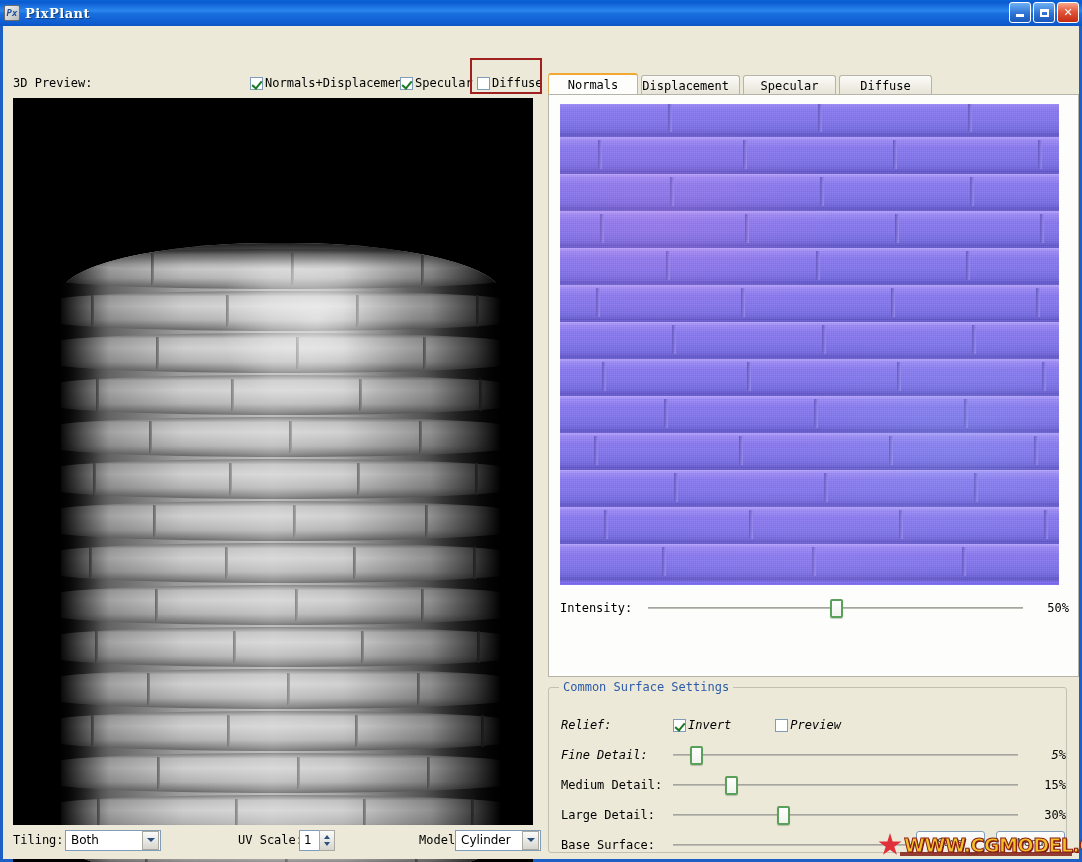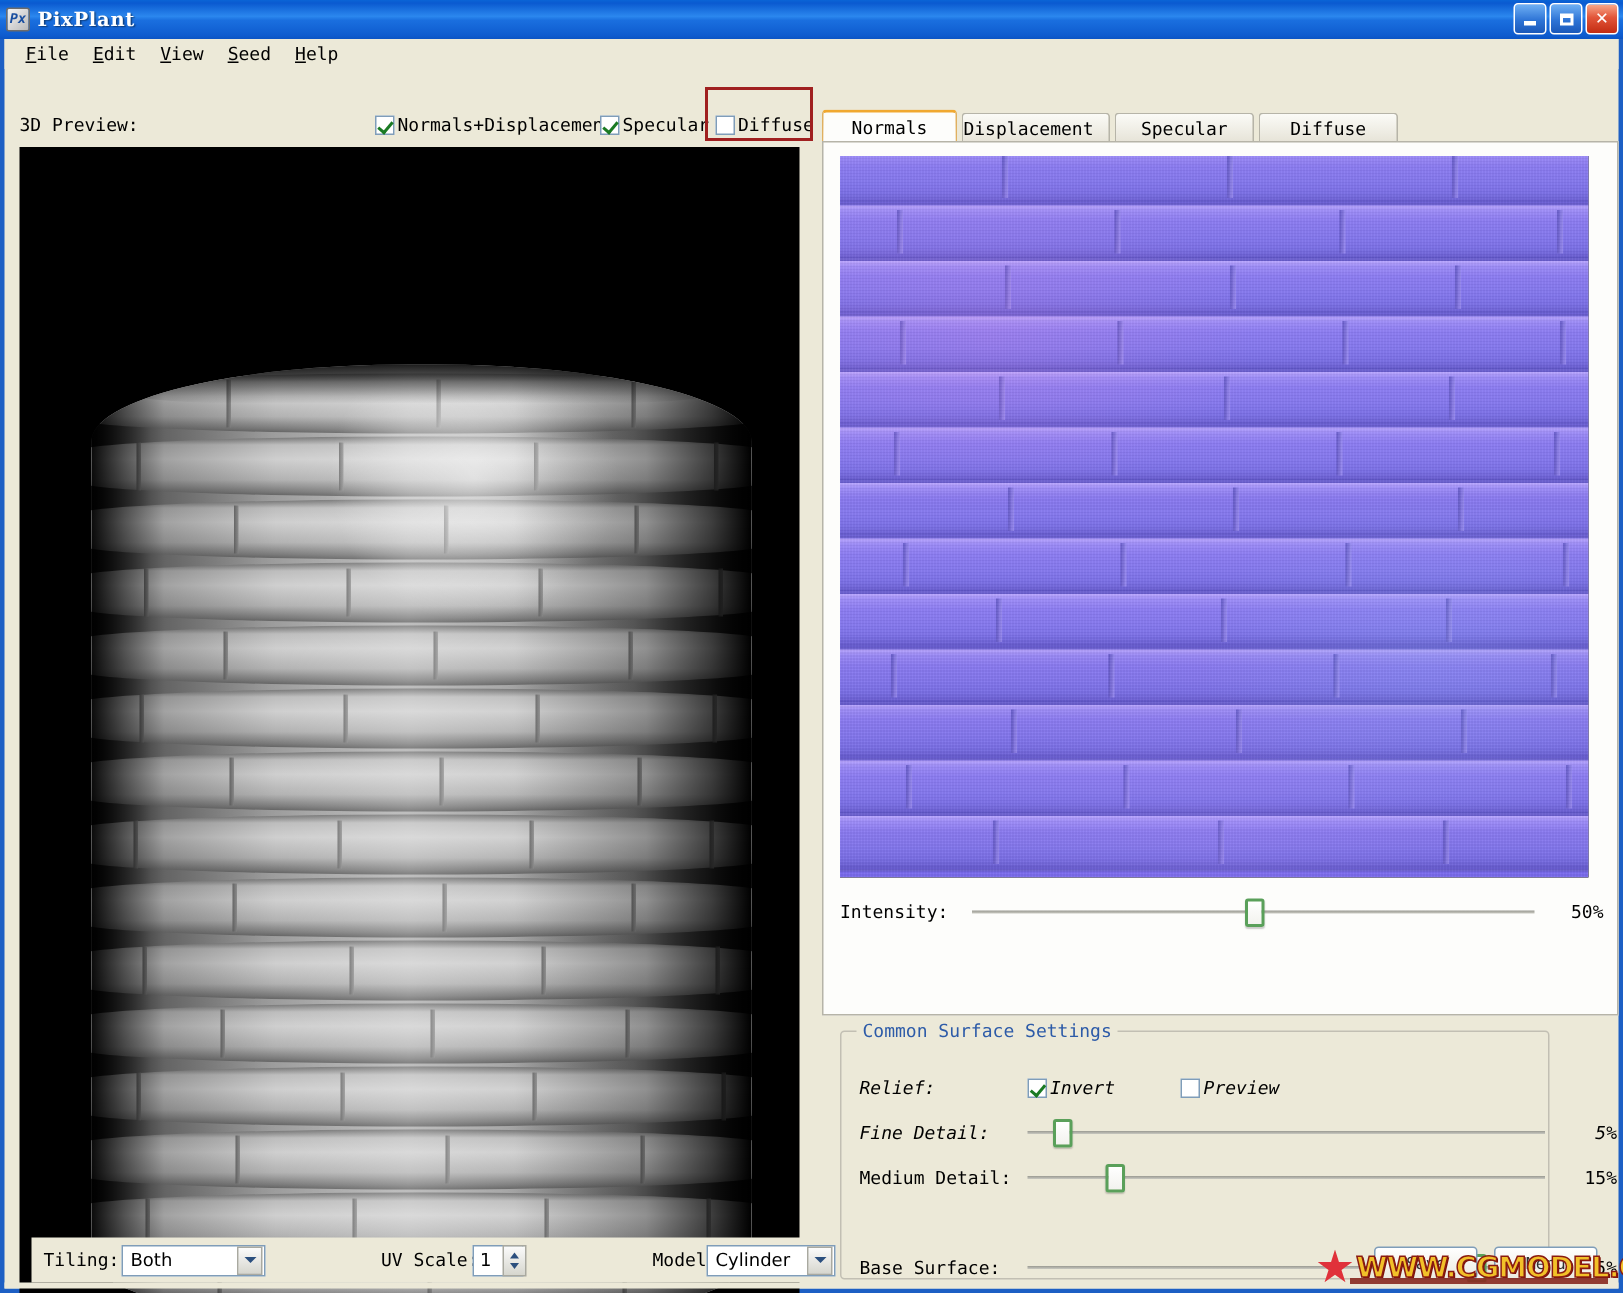--- a/index.html
+++ b/index.html
@@ -161,21 +161,20 @@
   .cyl .botrim{
     position:absolute;left:0;bottom:0;width:440px;height:30px;
     background:linear-gradient(to top,rgba(0,0,0,.9),rgba(0,0,0,0));
     border-radius:48%/100%;
   }
   
   .bottombar{
     position:absolute;left:0;bottom:0;width:536px;height:30px;
     background:#ece9d8;display:flex;align-items:center;
     box-sizing:border-box;
-    margin-left:16px;
   }
   .fld-lbl{font-size:12px;margin-right:5px;}
   .combo{
     height:21px;border:1px solid #7f9db9;background:#fff;box-sizing:border-box;
     display:flex;align-items:center;position:relative;
   }
   .combo .cval{padding-left:5px;font-size:12px;flex:1;
     font-family:"DejaVu Sans","Liberation Sans",sans-serif;}
   .combo .carrow{
     width:17px;height:19px;margin:0 1px 0 0;
@@ -255,22 +254,22 @@
       repeating-linear-gradient(0deg,rgba(255,255,255,.10) 0 1px,rgba(0,0,0,.10) 1px 2px),
       repeating-linear-gradient(90deg,rgba(255,255,255,.09) 0 1px,rgba(0,0,0,.09) 1px 2px);
   }
   
   .intensity-row{
     position:absolute;left:11px;top:500px;width:509px;height:26px;
     display:flex;align-items:center;
   }
   
   .groupbox{
-    position:absolute;left:6px;top:641px;width:473px;height:166px;
-    border:1px solid #c2bfb3;box-sizing:border-box;border-radius:3px;margin-left:12px;
+    position:absolute;left:6px;top:641px;width:519px;height:166px;
+    border:1px solid #c2bfb3;box-sizing:border-box;border-radius:3px;
   }
   .groupbox > legend,.gb-legend{
     position:absolute;left:10px;top:-8px;background:#ece9d8;
     padding:0 4px;font-size:12px;color:#2d5ba8;
   }
   .row{position:absolute;left:0;width:531px;height:22px;display:flex;align-items:center;}
   .row .rlbl{width:112px;margin-left:12px;font-size:12px;}
   
   .slider{position:relative;height:20px;display:flex;align-items:center;}
   .strack{
@@ -332,27 +331,20 @@
           <span class="gl"></span>
         </div>
       <div class="wbtn close">
         <span>✕</span>
       </div>
     </div>
   </div>
 
   <div class="client">
 
-    <div class="menubar">
-      <div class="menuitem"><u>F</u>ile</div>
-      <div class="menuitem"><u>E</u>dit</div>
-      <div class="menuitem"><u>V</u>iew</div>
-      <div class="menuitem"><u>S</u>eed</div>
-      <div class="menuitem"><u>H</u>elp</div>
-    </div>
 
     <div class="panel-left">
 
 
       <div class="prevbar">
         <span class="lbl">3D Preview:</span>
 
         <div class="cb-row" style="position:absolute;left:245px;">
           <span class="cbox on"></span>
           <span class="cb-label">Normals+Displacement</span>
@@ -624,20 +616,28 @@
 
         <div class="row" style="top:86px;">
           <span class="rlbl">Medium Detail:</span>
           <div class="slider" style="width:345px;">
             <span class="strack"></span>
             <span class="sthumb" style="left:15%;"></span>
           </div>
           <span class="pct" style="margin-left:10px;">15%</span>
         </div>
 
+        <div class="row" style="top:116px;">
+          <span class="rlbl">Large Detail:</span>
+          <div class="slider" style="width:345px;">
+            <span class="strack"></span>
+            <span class="sthumb" style="left:30%;"></span>
+          </div>
+          <span class="pct" style="margin-left:10px;">30%</span>
+        </div>
 
         <div class="row" style="top:146px;">
           <span class="rlbl">Base Surface:</span>
           <div class="slider" style="width:345px;">
             <span class="strack"></span>
             <span class="sthumb" style="left:85%;"></span>
           </div>
           <span class="pct" style="margin-left:10px;">85%</span>
         </div>
       </div>

